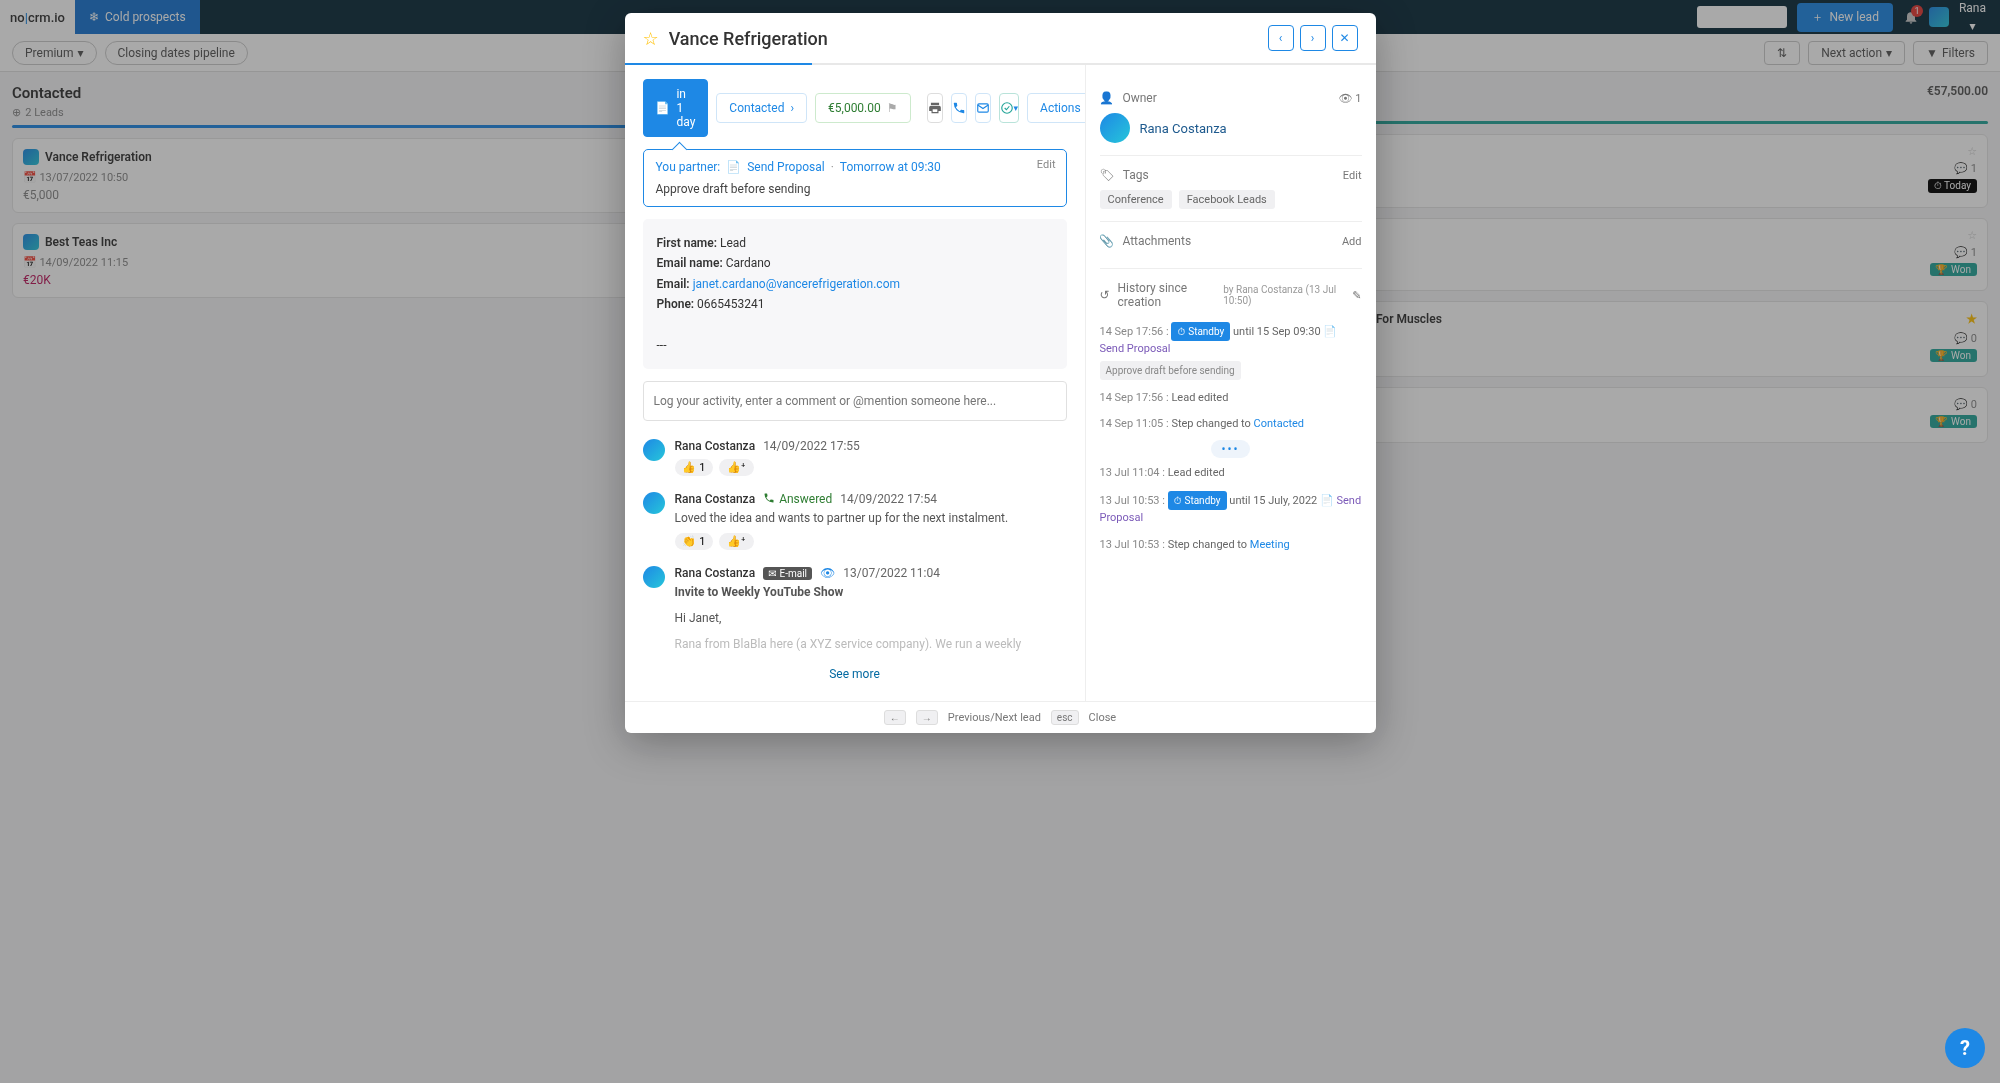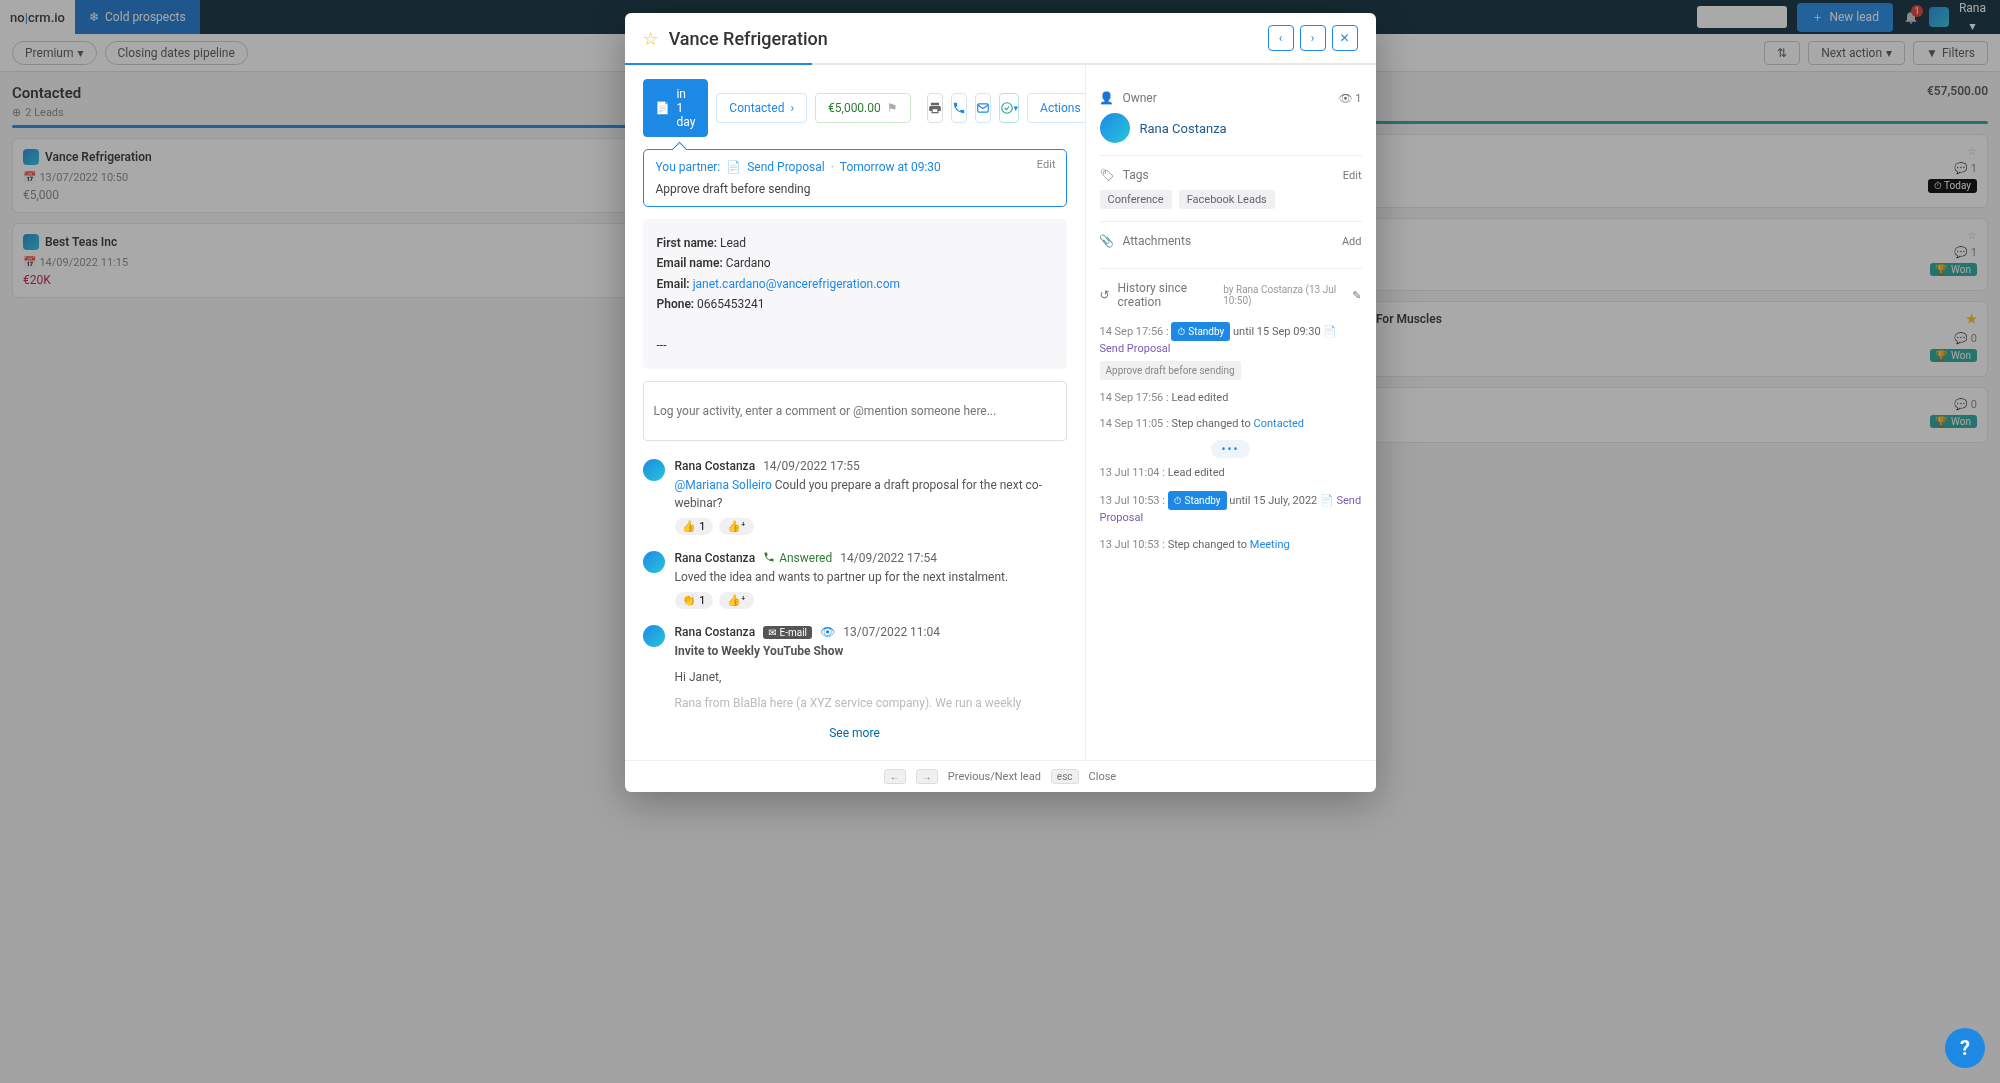--- a/index.html
+++ b/index.html
@@ -53,21 +53,21 @@
 .iconbtn.blue{color:#1e88e5;border-color:#cfe5f8;}
 .iconbtn.green{color:#26a69a;border-color:#b9e3da;}
 .planned{border:1px solid #1e88e5;border-radius:5px;padding:10px 12px;font-size:12px;margin-bottom:12px;position:relative;}
 .planned::before{content:"";position:absolute;top:-6px;left:30px;width:10px;height:10px;background:#fff;border-left:1px solid #1e88e5;border-top:1px solid #1e88e5;transform:rotate(45deg);}
 .planned .hdr{color:#1e88e5;display:flex;align-items:center;gap:6px;flex-wrap:wrap;}
 .planned .edit{position:absolute;top:8px;right:10px;color:#888;font-size:11px;cursor:pointer;}
 .planned .note{color:#444;margin-top:8px;}
 .contactbox{background:#f7f7f9;border-radius:5px;padding:14px;font-size:12px;color:#333;margin-bottom:12px;line-height:1.7;}
 .contactbox b{font-weight:600;margin-top:42px;}
 .contactbox a{color:#1e88e5;text-decoration:none;}
-.loginput{width:100%;border:1px solid #e0e0e0;border-radius:4px;padding:22px 10px;font-size:12px;color:#999;margin-bottom:10px;}
+.loginput{width:100%;border:1px solid #e0e0e0;border-radius:4px;padding:12px 10px;font-size:12px;color:#999;margin-bottom:10px;}
 .feed-item{display:flex;gap:10px;padding:8px 0;font-size:12px;}
 .feed-av{width:22px;height:22px;border-radius:50%;background:linear-gradient(135deg,#1e88e5,#26c6da);flex-shrink:0;}
 .feed-body{flex:1;}
 .feed-head{display:flex;align-items:center;gap:8px;flex-wrap:wrap;margin-bottom:3px;}
 .feed-name{font-weight:500;color:#333;}
 .feed-date{color:#666;}
 .feed-text{color:#555;line-height:1.5;}
 .mention{color:#1e88e5;}
 .reacts{display:flex;gap:6px;margin-top:6px;}
 .react{background:#f0f0f2;border-radius:12px;padding:2px 8px;font-size:11px;display:flex;align-items:center;gap:3px;cursor:pointer;}
@@ -311,21 +311,20 @@
 
         <input class="loginput" placeholder="Log your activity, enter a comment or @mention someone here..." style="">
 
         <div class="feed-item">
           <div class="feed-av"></div>
           <div class="feed-body">
             <div class="feed-head">
                 <span class="feed-name">Rana Costanza</span>
                 <span class="feed-date">14/09/2022 17:55</span>
               </div>
-            <div class="feed-text"><span class="mention">@Mariana Solleiro</span><span> Could you prepare a draft proposal for the next co-webinar?</span></div>
             <div class="reacts">
                 <span class="react">
                   <span>👍</span> 
                   <span>1</span>
                 </span>
                 <span class="react">👍⁺</span>
               </div>
           </div>
         </div>
 

